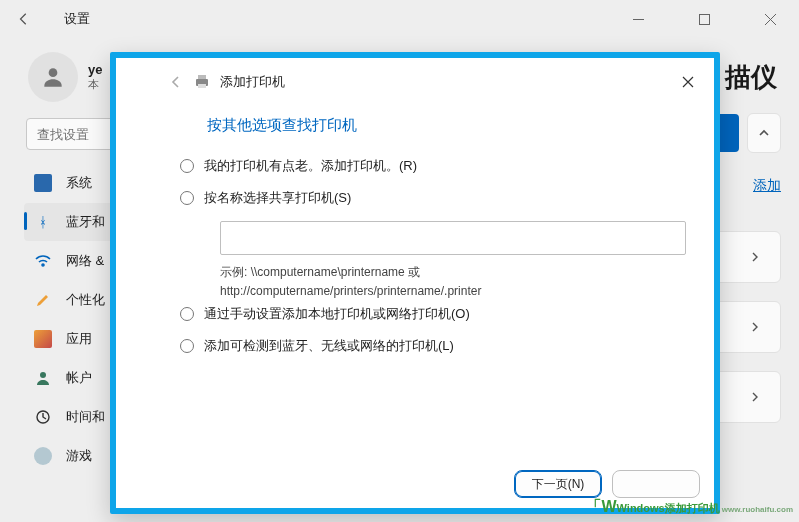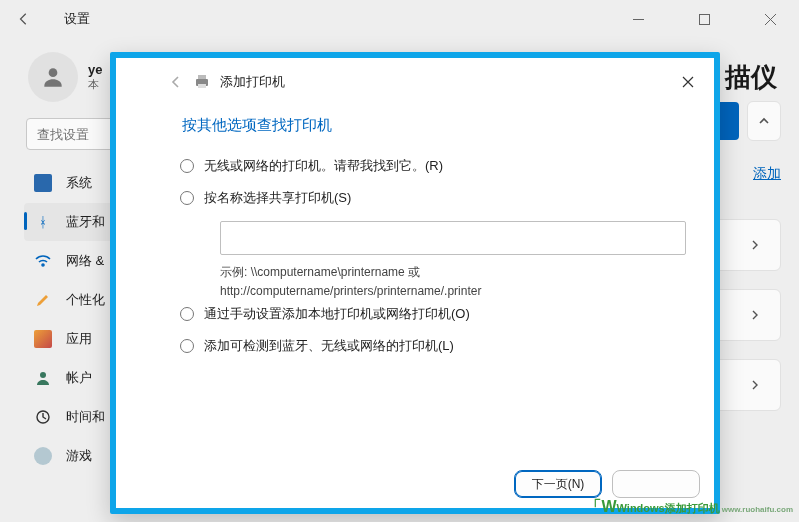--- a/index.html
+++ b/index.html
@@ -32,37 +32,37 @@
 .ic-system { background: #2a6bb0; border-radius: 2px; }
 .ic-bt { color: #0067c0; font-size: 14px; }
 .ic-net { color: #0067c0; }
 .ic-person { color: #f2a33a; }
 .ic-apps { background: linear-gradient(135deg,#f2a33a,#c94a4a); border-radius: 2px; }
 .ic-acct { color: #3a7a60; }
 .ic-time { color: #333; }
 .ic-game { background: #b8cdd6; border-radius: 50%; }
 
 .main { flex: 1; padding: 22px 18px 0 18px; position: relative; }
-.page-title { font-size: 26px; font-weight: 600; color: #1a1a1a; margin-bottom: 6px; text-align: right; padding-right: 4px;}
+.page-title { font-size: 26px; font-weight: 600; color: #1a1a1a; margin-bottom: 18px; text-align: right; padding-right: 4px;}
 .refresh-btn { background: #0067c0; color: #fff; border-radius: 4px; height: 38px; padding: 0 14px; display: flex; align-items: center; font-size: 13px; }
 .collapse-btn { width: 46px; height: 40px; border: 1px solid #e6e6e6; border-radius: 6px; background: #fff; display: flex; align-items: center; justify-content: center; margin-left: 8px; color: #555; }
 .top-buttons { display: flex; align-items: center; margin-bottom: 16px; justify-content: flex-end;}
 .add-link { color: #0067c0; font-size: 14px; margin-left: auto; }
 .expand-row { background: #fff; border: 1px solid #e6e6e6; border-radius: 6px; height: 52px; display: flex; align-items: center; justify-content: flex-end; padding: 0 20px; margin-bottom: 8px; color: #555; }
 .right-col { position:absolute; right:18px; top:22px; width:70px; }
 
 
 .overlay { position: absolute; inset: 0; background: rgba(0,0,0,0.02); }
 .modal { position: absolute; left: 110px; top: 52px; width: 610px; height: 462px; background: #fff; border: 6px solid #0ea5e9; border-radius: 2px; box-shadow: 0 8px 24px rgba(0,0,0,0.2); display: flex; flex-direction: column; padding-left: 36px; }
 .m-head { display: flex; align-items: center; padding: 10px 10px 2px 10px; }
 .m-back { width: 28px; height: 28px; display: flex; align-items: center; justify-content: center; color: #888; }
 .m-picon { width: 20px; height: 20px; margin: 0 8px 0 2px; display: flex; align-items: center; justify-content: center; color: #555; }
 .m-title { font-size: 13px; color: #222; }
 .m-close { margin-left: auto; width: 32px; height: 28px; display: flex; align-items: center; justify-content: center; color: #333; }
-.m-sub { color: #0067c0; font-size: 15px; font-weight: 400; padding: 18px 0 4px 30px; }
+.m-sub { color: #0067c0; font-size: 15px; font-weight: 400; padding: 18px 0 4px 30px; margin-left: 25px; }
 .m-body { flex: 1; padding: 18px 28px 0 28px; overflow: hidden; }
 .opt { display: flex; align-items: flex-start; margin: 0 0 14px 0; font-size: 13px; color: #222; }
 .opt input[type=radio] { margin: 2px 10px 0 0; accent-color: #0067c0; width: 14px; height: 14px; }
 .share-row { margin: 8px 0 4px 40px; display: flex; gap: 14px; }
 .share-input { flex: 1; height: 34px; border: 1px solid #bfbfbf; border-radius: 2px; padding: 0 8px; font-size: 13px; }
 .browse-btn { width: 82px; height: 34px; border: 1px solid #cfcfcf; border-radius: 3px; background: #fdfdfd; font-size: 12px; color: #777; }
 .example { font-size: 12px; color: #444; margin: 8px 0 4px 40px; line-height: 1.6; }
 .m-foot { display: flex; justify-content: flex-end; gap: 10px; padding: 8px 14px 10px 0; border-top: none; }
 .f-btn { min-width: 88px; height: 28px; border: 1px solid #bfbfbf; border-radius: 8px; background: #fdfdfd; font-size: 12px; color: #222; }
 .f-btn.primary { border-color: #0067c0; box-shadow: 0 0 0 1px #0067c0 inset; }
@@ -224,21 +224,21 @@
     <div class="m-close">
         <svg width="12" height="12" viewBox="0 0 12 12">
           <path d="M1 1l10 10M11 1L1 11" stroke="#333" stroke-width="1.2"></path>
         </svg>
       </div>
   </div>
   <div class="m-sub">按其他选项查找打印机</div>
   <div class="m-body">
     <label class="opt">
       <input type="radio" name="po" style="">
-      <span>无线或网络的打印机。请帮我找到它。(R)</span>
+      <span>我的打印机有点老。添加打印机。(R)</span>
     </label>
     <label class="opt">
       <input type="radio" name="po" style="">
       <span>按名称选择共享打印机(S)</span>
     </label>
     <div class="share-row">
       <input class="share-input" type="text" style="">
     </div>
     <div class="example" style="white-space:pre-line;">示例: \\computername\printername 或
 http://computername/printers/printername/.printer</div>

